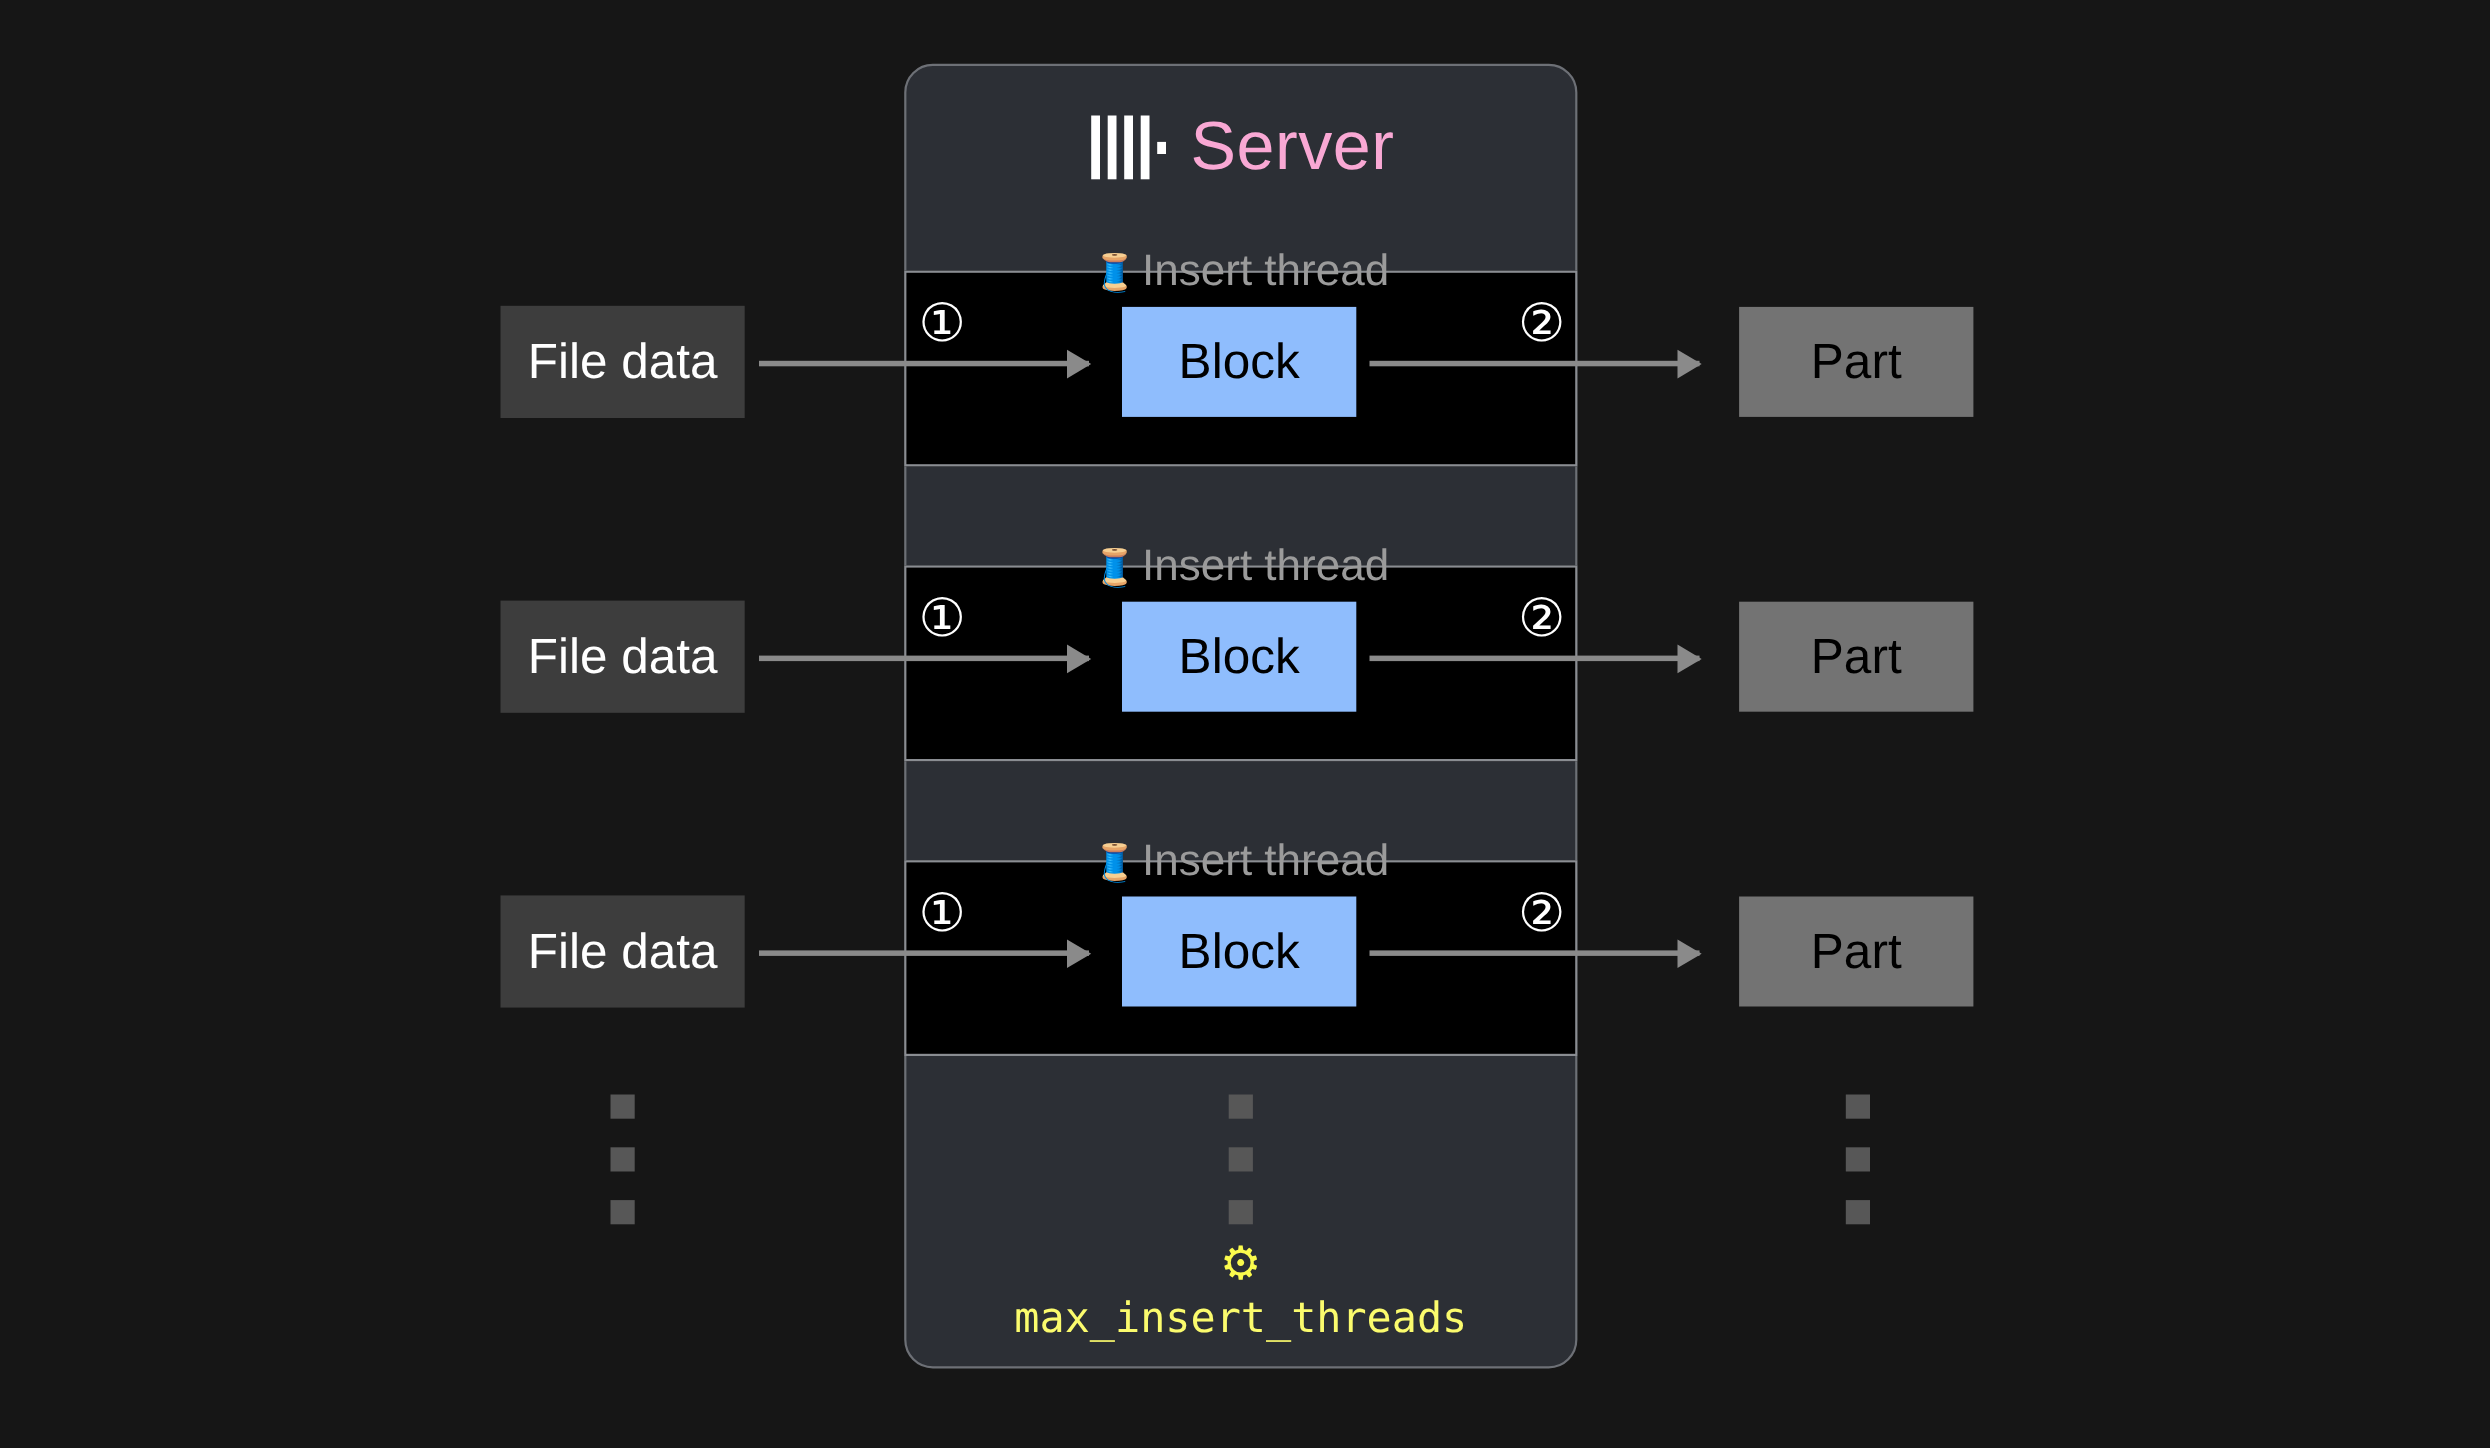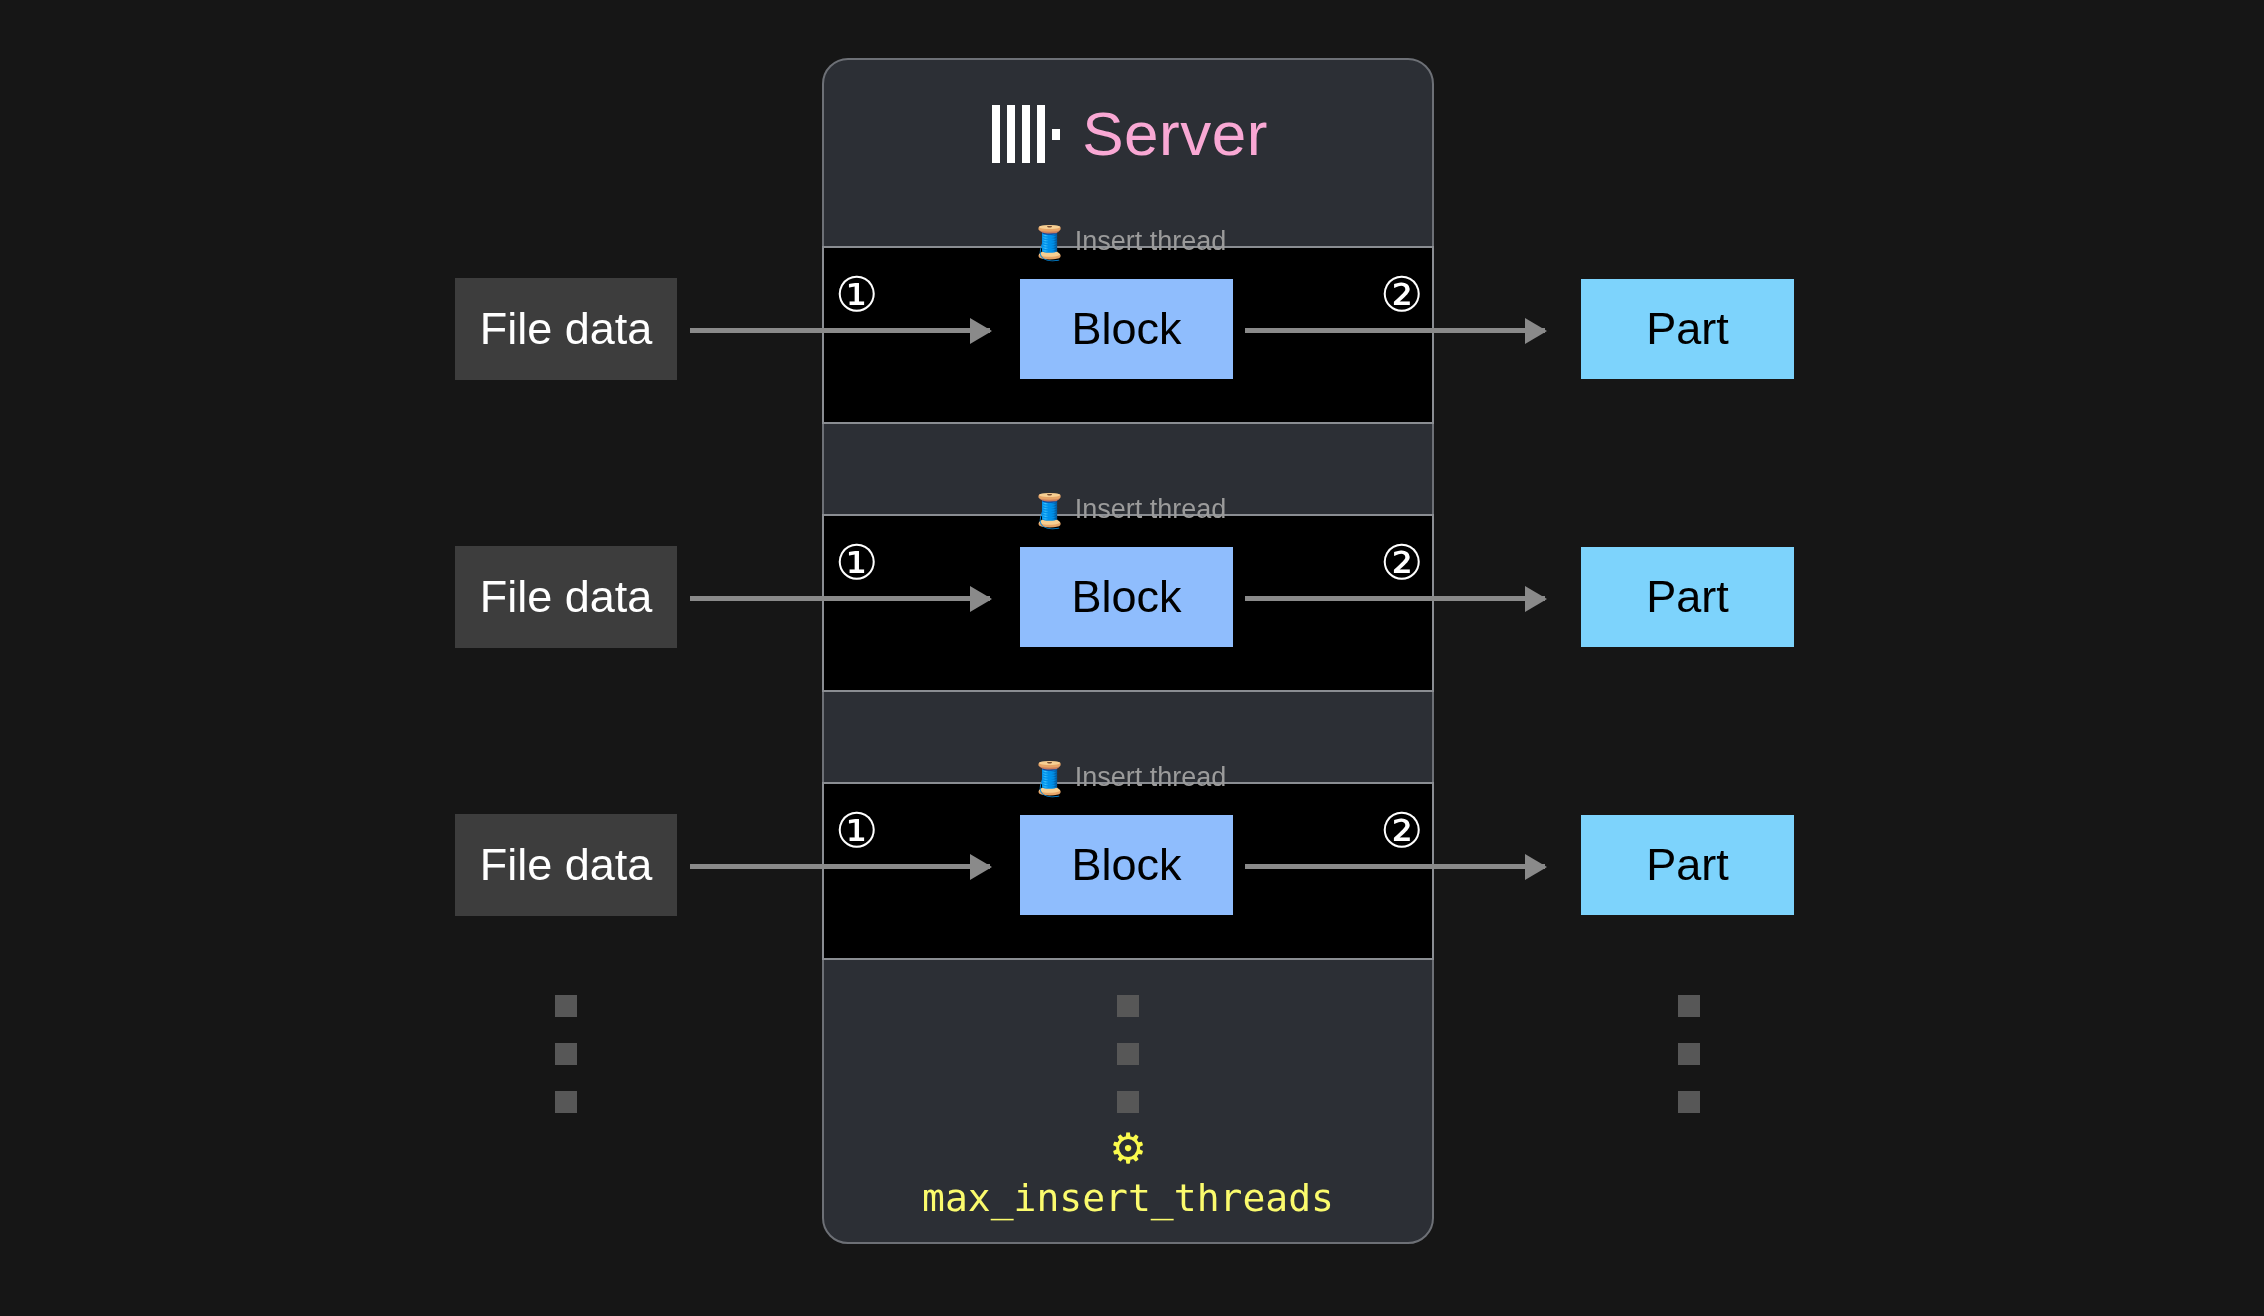--- a/index.html
+++ b/index.html
@@ -93,21 +93,21 @@
     white-space: nowrap;
     z-index: 7;
   }
   .thread-emoji {
     font-size: 33px;
     line-height: 1;
     filter: none;
   }
   .thread-text {
     color: #9b9b9b;
-    font-size: 27px;
+    font-size: 40px;
     line-height: 1;
     padding-bottom: 2px;
   }
 
   
   .step {
     position: absolute;
     color: #ffffff;
     font-size: 48px;
     line-height: 1;
@@ -135,21 +135,21 @@
     width: 213px;
     height: 100px;
     background: #8fbdfd;
     color: #000000;
     font-size: 45px;
     text-align: right;
   }
   .box-part {
     width: 213px;
     height: 100px;
-    background: #7dd3fc;
+    background: #737373;
     color: #000000;
     font-size: 45px;
   }
 
   
   .arrow {
     position: absolute;
     height: 5px;
     background: #8a8a8a;
     z-index: 6;

